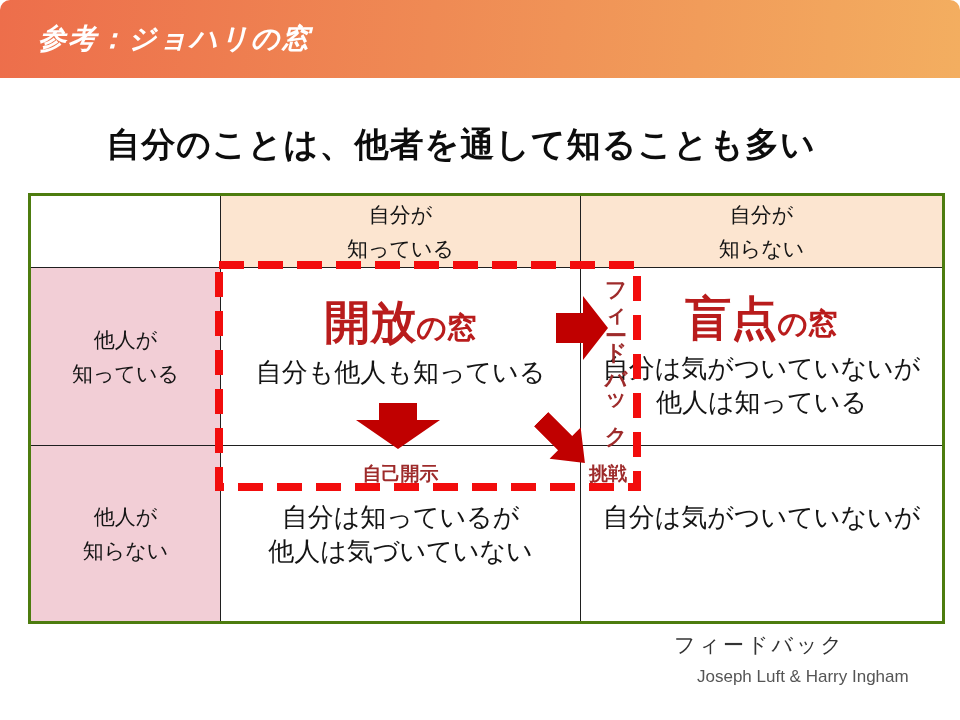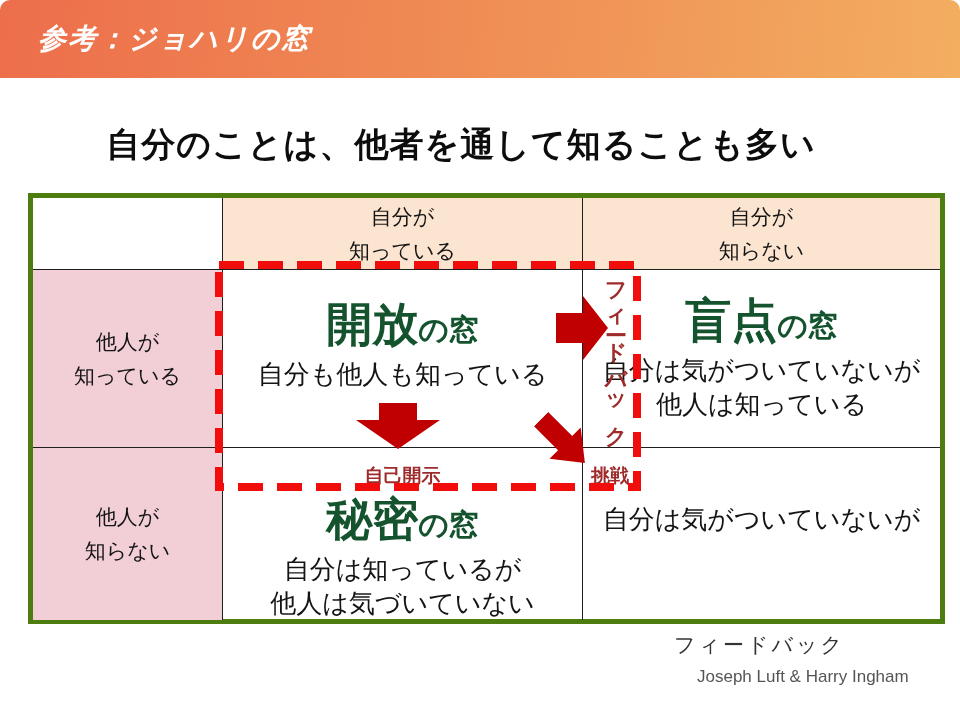--- a/index.html
+++ b/index.html
@@ -17,32 +17,32 @@
   .header-title{font-size:28px;font-weight:bold;font-style:italic;color:#ffffff;letter-spacing:2px;}
   
   .main-title{
     position:absolute;left:0;top:122px;width:922px;text-align:center;
     font-size:34px;font-weight:bold;color:#0d0d0d;letter-spacing:1px;
   }
   
   .johari-table{
     position:absolute;left:28px;top:193px;width:917px;height:431px;box-sizing:border-box;
     display:grid;grid-template-columns:190px 360px 1fr;grid-template-rows:72px 178px 1fr;
-    border:5px solid #4d7c0f;background:#fff;
+    border:3px solid #4d7c0f;background:#fff;
   }
   .cell{
     border-right:1.5px solid #1f1f1f;border-bottom:1.5px solid #1f1f1f;box-sizing:border-box;
     display:flex;flex-direction:column;align-items:center;justify-content:center;
   }
   .cell.last-col{border-right:none;}
   .cell.last-row{border-bottom:none;}
   .peach{background:#fce5d0;}
   .pink{background:#f2ced6;}
   .axis-label{font-size:21px;color:#141414;line-height:34px;text-align:center;}
-  .window-heading{font-weight:bold;color:#14532d;line-height:1;white-space:nowrap;}
+  .window-heading{font-weight:bold;color:#b91c1c;line-height:1;white-space:nowrap;}
   .window-heading .big{font-size:46px;}
   .window-heading .small{font-size:30px;}
   .window-desc{font-size:26px;color:#141414;line-height:34px;text-align:center;margin-top:10px;white-space:nowrap;}
   .q-open{justify-content:center;padding-bottom:26px;}
   .q-hidden,.q-unknown{justify-content:flex-start;padding-top:12px;}
   .cell-label-row{
     width:100%;height:32px;display:flex;align-items:center;justify-content:center;
     font-size:19px;font-weight:bold;color:#9e2b2b;box-sizing:border-box;
   }
   .cell-label-row.left{justify-content:flex-start;padding-left:8px;}
@@ -117,23 +117,20 @@
     <div class="cell pink last-row">
       <div class="axis-label">
         <div>他人が</div>
         <div>知らない</div>
       </div>
     </div>
     <div class="cell q-hidden last-row">
       <div class="cell-label-row">
         <span>自己開示</span>
       </div>
-      <div class="window-heading">
-        <span class="big">秘密</span><span class="small">の窓</span>
-      </div>
       <div class="window-desc">
         <div>自分は知っているが</div>
         <div>他人は気づいていない</div>
       </div>
     </div>
     <div class="cell q-unknown last-col last-row">
       <div class="cell-label-row left">
         <span>挑戦</span>
       </div>
       <div class="window-desc">

